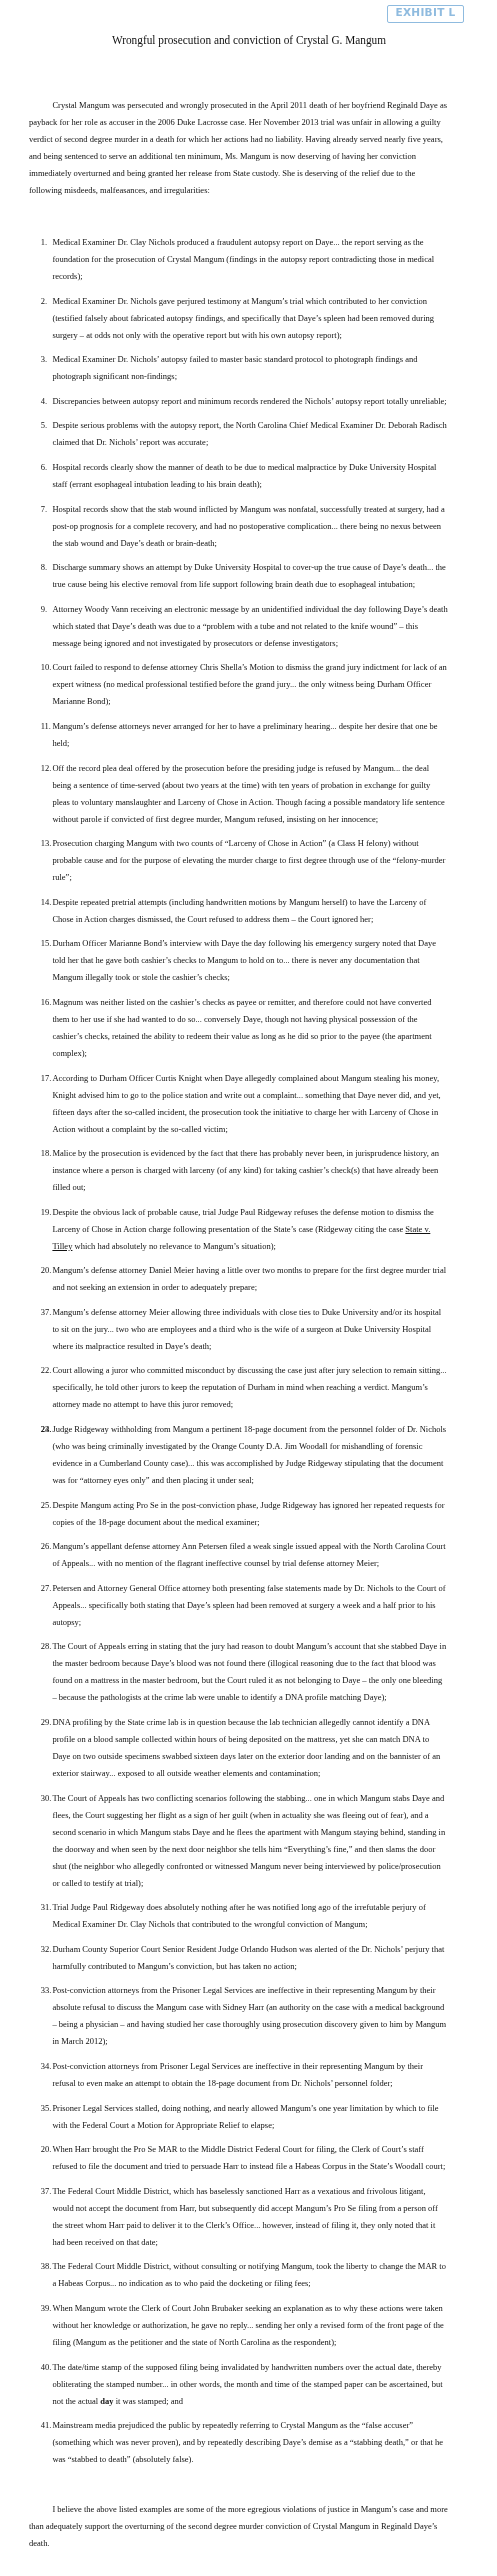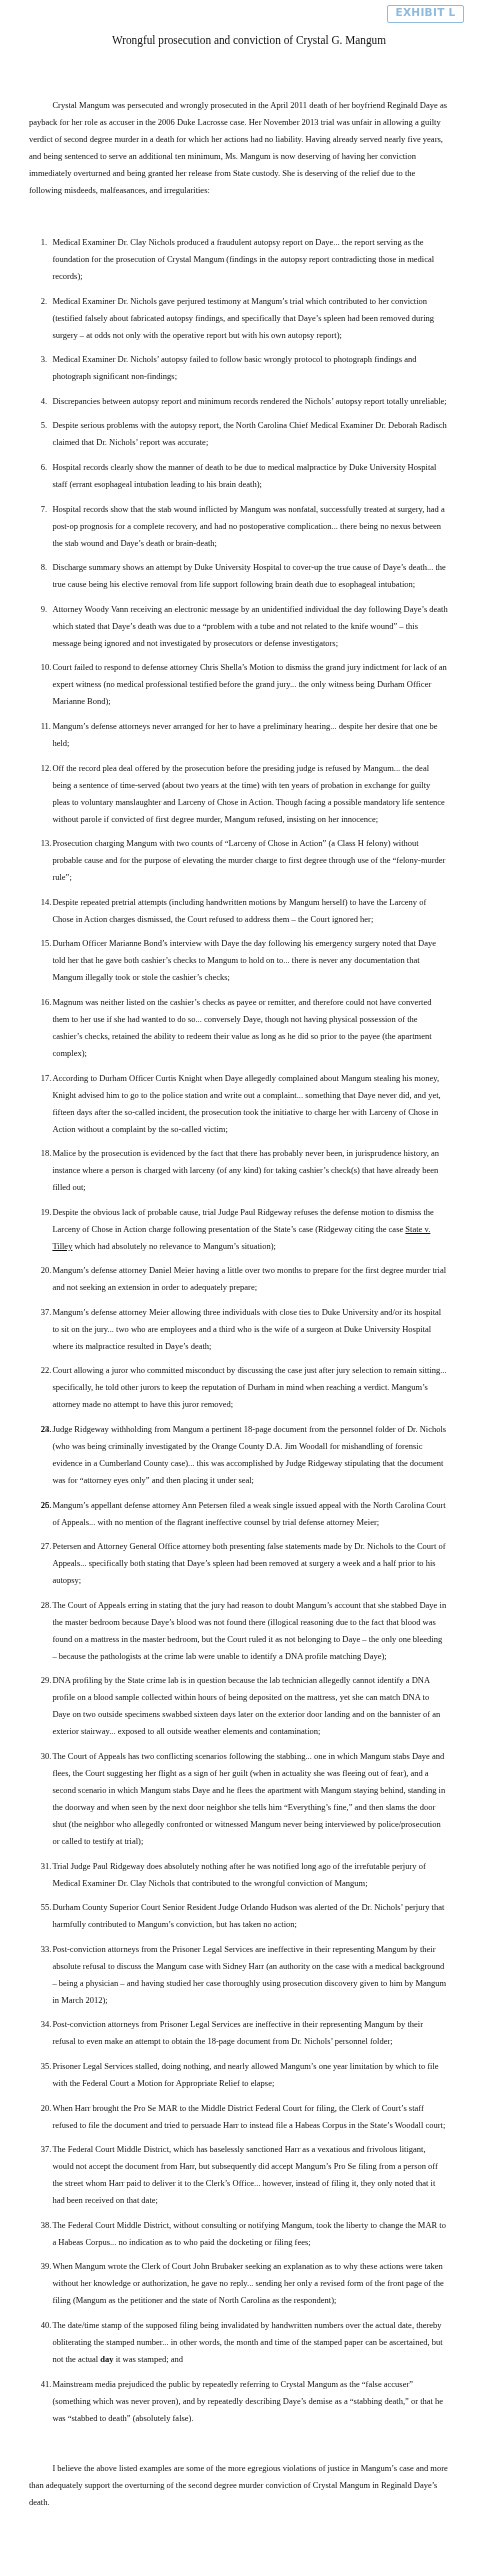--- a/index.html
+++ b/index.html
@@ -86,21 +86,21 @@
 <div class="stamp">EXHIBIT L</div>
 
 <h1 class="title">Wrongful prosecution and conviction of Crystal G. Mangum</h1>
 
 <div class="content">
   <p class="intro">Crystal Mangum was persecuted and wrongly prosecuted in the April 2011 death of her boyfriend Reginald Daye as payback for her role as accuser in the 2006 Duke Lacrosse case. Her November 2013 trial was unfair in allowing a guilty verdict of second degree murder in a death for which her actions had no liability.  Having already served nearly five years, and being sentenced to serve an additional ten minimum, Ms. Mangum is now deserving of having her conviction immediately overturned and being granted her release from State custody.  She is deserving of the relief due to the following misdeeds, malfeasances, and irregularities:</p>
 
   <ol class="items">
     <li><span class="num">1.</span><span>Medical Examiner Dr. Clay Nichols produced a fraudulent autopsy report on Daye... the report serving as the foundation for the prosecution of Crystal Mangum (findings in the autopsy report contradicting those in medical records);</span></li>
     <li><span class="num">2.</span><span>Medical Examiner Dr. Nichols gave perjured testimony at Mangum’s trial which contributed to her conviction (testified falsely about fabricated autopsy findings, and specifically that Daye’s spleen had been removed during surgery – at odds not only with the operative report but with his own autopsy report);</span></li>
-    <li><span class="num">3.</span><span>Medical Examiner Dr. Nichols’ autopsy failed to follow basic wrongly protocol to photograph findings and photograph significant non-findings;</span></li>
+    <li><span class="num">3.</span><span>Medical Examiner Dr. Nichols’ autopsy failed to master basic standard protocol to photograph findings and photograph significant non-findings;</span></li>
     <li><span class="num">4.</span><span>Discrepancies between autopsy report and minimum records rendered the Nichols’ autopsy report totally unreliable;</span></li>
     <li><span class="num">5.</span><span>Despite serious problems with the autopsy report, the North Carolina Chief Medical Examiner Dr. Deborah Radisch claimed that Dr. Nichols’ report was accurate;</span></li>
     <li><span class="num">6.</span><span>Hospital records clearly show the manner of death to be due to medical malpractice by Duke University Hospital staff (errant esophageal intubation leading to his brain death);</span></li>
     <li><span class="num">7.</span><span>Hospital records show that the stab wound inflicted by Mangum was nonfatal, successfully treated at surgery, had a post-op prognosis for a complete recovery, and had no postoperative complication... there being no nexus between the stab wound and Daye’s death or brain-death;</span></li>
     <li><span class="num">8.</span><span>Discharge summary shows an attempt by Duke University Hospital to cover-up the true cause of Daye’s death... the true cause being his elective removal from life support following brain death due to esophageal intubation;</span></li>
     <li><span class="num">9.</span><span>Attorney Woody Vann receiving an electronic message by an unidentified individual the day following Daye’s death which stated that Daye’s death was due to a “problem with a tube and not related to the knife wound” – this message being ignored and not investigated by prosecutors or defense investigators;</span></li>
     <li><span class="num">10.</span><span>Court failed to respond to defense attorney Chris Shella’s Motion to dismiss the grand jury indictment for lack of an expert witness (no medical professional testified before the grand jury... the only witness being Durham Officer Marianne Bond);</span></li>
     <li><span class="num">11.</span><span>Mangum’s defense attorneys never arranged for her to have a preliminary hearing... despite her desire that one be held;</span></li>
     <li><span class="num">12.</span><span>Off the record plea deal offered by the prosecution before the presiding judge is refused by Mangum... the deal being a sentence of time-served (about two years at the time) with ten years of probation in exchange for guilty pleas to voluntary manslaughter and Larceny of Chose in Action.  Though facing a possible mandatory life sentence without parole if convicted of first degree murder, Mangum refused, insisting on her innocence;</span></li>
     <li><span class="num">13.</span><span>Prosecution charging Mangum with two counts of “Larceny of Chose in Action” (a Class H felony) without probable cause and for the purpose of elevating the murder charge to first degree through use of the “felony-murder rule”;</span></li>
@@ -108,28 +108,28 @@
     <li><span class="num">15.</span><span>Durham Officer Marianne Bond’s interview with Daye the day following his emergency surgery noted that Daye told her that he gave both cashier’s checks to Mangum to hold on to... there is never any documentation that Mangum illegally took or stole the cashier’s checks;</span></li>
     <li><span class="num">16.</span><span>Magnum was neither listed on the cashier’s checks as payee or remitter, and therefore could not have converted them to her use if she had wanted to do so... conversely Daye, though not having physical possession of the cashier’s checks, retained the ability to redeem their value as long as he did so prior to the payee (the apartment complex);</span></li>
     <li><span class="num">17.</span><span>According to Durham Officer Curtis Knight when Daye allegedly complained about Mangum stealing his money, Knight advised him to go to the police station and write out a complaint... something that Daye never did, and yet, fifteen days after the so-called incident, the prosecution took the initiative to charge her with Larceny of Chose in Action without a complaint by the so-called victim;</span></li>
     <li><span class="num">18.</span><span>Malice by the prosecution is evidenced by the fact that there has probably never been, in jurisprudence history, an instance where a person is charged with larceny (of any kind) for taking cashier’s check(s) that have already been filled out;</span></li>
     <li><span class="num">19.</span><span>Despite the obvious lack of probable cause, trial Judge Paul Ridgeway refuses the defense motion to dismiss the Larceny of Chose in Action charge following presentation of the State’s case (Ridgeway citing the case </span><span class="u">State v. Tilley</span><span> which had absolutely no relevance to Mangum’s situation);</span></li>
     <li><span class="num">20.</span><span>Mangum’s defense attorney Daniel Meier having a little over two months to prepare for the first degree murder trial and not seeking an extension in order to adequately prepare;</span></li>
     <li><span class="num">37.</span><span>Mangum’s defense attorney Meier allowing three individuals with close ties to Duke University and/or its hospital to sit on the jury... two who are employees and a third who is the wife of a surgeon at Duke University Hospital where its malpractice resulted in Daye’s death;</span></li>
     <li><span class="num">22.</span><span>Court allowing a juror who committed misconduct by discussing the case just after jury selection to remain sitting... specifically, he told other jurors to keep the reputation of Durham in mind when reaching a verdict.  Mangum’s attorney made no attempt to have this juror removed;</span></li>
     <li><span class="num">23.</span></li>
     <li><span class="num">24.</span><span>Judge Ridgeway withholding from Mangum a pertinent 18-page document from the personnel folder of Dr. Nichols (who was being criminally investigated by the Orange County D.A. Jim Woodall for mishandling of forensic evidence in a Cumberland County case)... this was accomplished by Judge Ridgeway stipulating that the document was for “attorney eyes only” and then placing it under seal;</span></li>
-    <li><span class="num">25.</span></li>
+    <li><span class="num">25.</span><span>Despite Mangum acting Pro Se in the post-conviction phase, Judge Ridgeway has ignored her repeated requests for copies of the 18-page document about the medical examiner;</span></li>
     <li><span class="num">26.</span><span>Mangum’s appellant defense attorney Ann Petersen filed a weak single issued appeal with the North Carolina Court of Appeals... with no mention of the flagrant ineffective counsel by trial defense attorney Meier;</span></li>
     <li><span class="num">27.</span><span>Petersen and Attorney General Office attorney both presenting false statements made by Dr. Nichols to the Court of Appeals... specifically both stating that Daye’s spleen had been removed at surgery a week and a half prior to his autopsy;</span></li>
     <li><span class="num">28.</span><span>The Court of Appeals erring in stating that the jury had reason to doubt Mangum’s account that she stabbed Daye in the master bedroom because Daye’s blood was not found there (illogical reasoning due to the fact that blood was found on a mattress in the master bedroom, but the Court ruled it as not belonging to Daye – the only one bleeding – because the pathologists at the crime lab were unable to identify a DNA profile matching Daye);</span></li>
     <li><span class="num">29.</span><span>DNA profiling by the State crime lab is in question because the lab technician allegedly cannot identify a DNA profile on a blood sample collected within hours of being deposited on the mattress, yet she can match DNA to Daye on two outside specimens swabbed sixteen days later on the exterior door landing and on the bannister of an exterior stairway... exposed to all outside weather elements and contamination;</span></li>
     <li><span class="num">30.</span><span>The Court of Appeals has two conflicting scenarios following the stabbing... one in which Mangum stabs Daye and flees, the Court suggesting her flight as a sign of her guilt (when in actuality she was fleeing out of fear), and a second scenario in which Mangum stabs Daye and he flees the apartment with Mangum staying behind, standing in the doorway and when seen by the next door neighbor she tells him “Everything’s fine,” and then slams the door shut (the neighbor who allegedly confronted or witnessed Mangum never being interviewed by police/prosecution or called to testify at trial);</span></li>
     <li><span class="num">31.</span><span>Trial Judge Paul Ridgeway does absolutely nothing after he was notified long ago of the irrefutable perjury of Medical Examiner Dr. Clay Nichols that contributed to the wrongful conviction of Mangum;</span></li>
-    <li><span class="num">55.</span><span>Durham County Superior Court Senior Resident Judge Orlando Hudson was alerted of the Dr. Nichols’ perjury that harmfully contributed to Mangum’s conviction, but has taken no action;</span></li>
+    <li><span class="num">32.</span><span>Durham County Superior Court Senior Resident Judge Orlando Hudson was alerted of the Dr. Nichols’ perjury that harmfully contributed to Mangum’s conviction, but has taken no action;</span></li>
     <li><span class="num">33.</span><span>Post-conviction attorneys from the Prisoner Legal Services are ineffective in their representing Mangum by their absolute refusal to discuss the Mangum case with Sidney Harr (an authority on the case with a medical background – being a physician – and having studied her case thoroughly using prosecution discovery given to him by Mangum in March 2012);</span></li>
     <li><span class="num">34.</span><span>Post-conviction attorneys from Prisoner Legal Services are ineffective in their representing Mangum by their refusal to even make an attempt to obtain the 18-page document from Dr. Nichols’ personnel folder;</span></li>
     <li><span class="num">35.</span><span>Prisoner Legal Services stalled, doing nothing, and nearly allowed Mangum’s one year limitation by which to file with the Federal Court a Motion for Appropriate Relief to elapse;</span></li>
     <li><span class="num">20.</span><span>When Harr brought the Pro Se MAR to the Middle District Federal Court for filing, the Clerk of Court’s staff refused to file the document and tried to persuade Harr to instead file a Habeas Corpus in the State’s Woodall court;</span></li>
     <li><span class="num">37.</span><span>The Federal Court Middle District, which has baselessly sanctioned Harr as a vexatious and frivolous litigant, would not accept the document from Harr, but subsequently did accept Mangum’s Pro Se filing from a person off the street whom Harr paid to deliver it to the Clerk’s Office... however, instead of filing it, they only noted that it had been received on that date;</span></li>
     <li><span class="num">38.</span><span>The Federal Court Middle District, without consulting or notifying Mangum, took the liberty to change the MAR to a Habeas Corpus... no indication as to who paid the docketing or filing fees;</span></li>
     <li><span class="num">39.</span><span>When Mangum wrote the Clerk of Court John Brubaker seeking an explanation as to why these actions were taken without her knowledge or authorization, he gave no reply... sending her only a revised form of the front page of the filing (Mangum as the petitioner and the state of North Carolina as the respondent);</span></li>
     <li><span class="num">40.</span><span>The date/time stamp of the supposed filing being invalidated by handwritten numbers over the actual date, thereby obliterating the stamped number... in other words, the month and time of the stamped paper can be ascertained, but not the actual </span><span class="b">day</span><span> it was stamped; and</span></li>
     <li><span class="num">41.</span><span>Mainstream media prejudiced the public by repeatedly referring to Crystal Mangum as the “false accuser” (something which was never proven), and by repeatedly describing Daye’s demise as a “stabbing death,” or that he was “stabbed to death” (absolutely false).</span></li>
   </ol>

